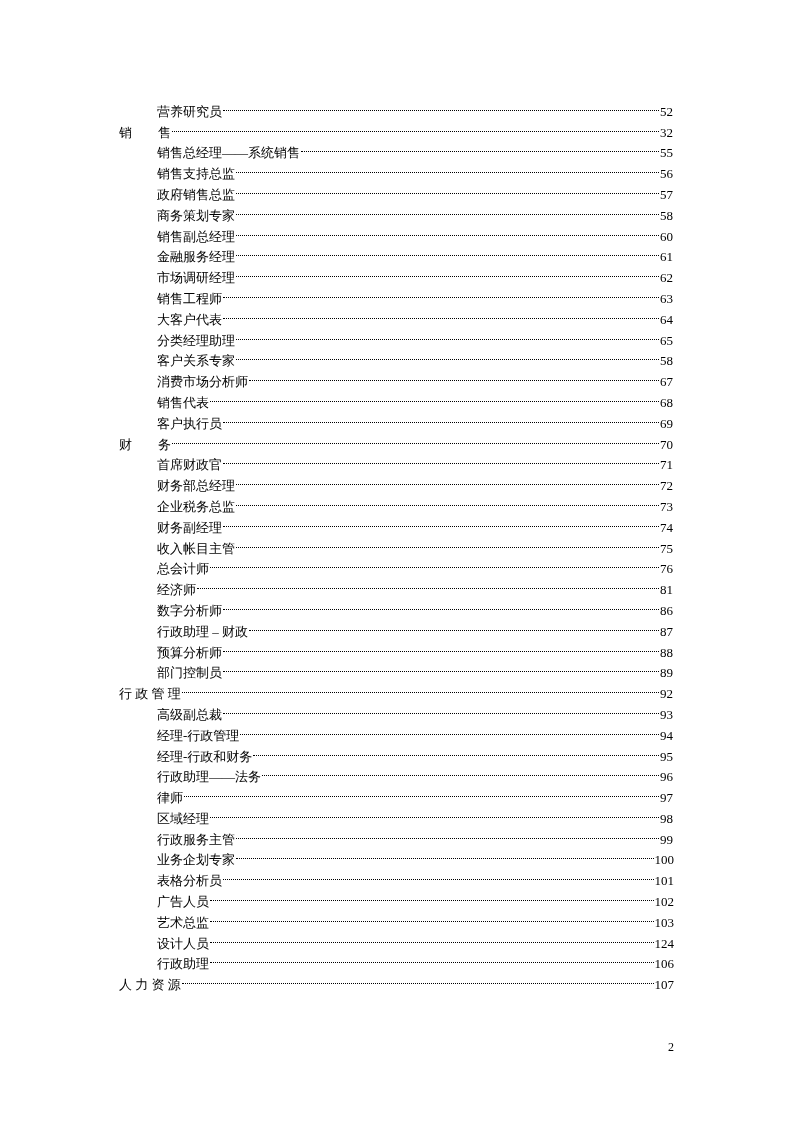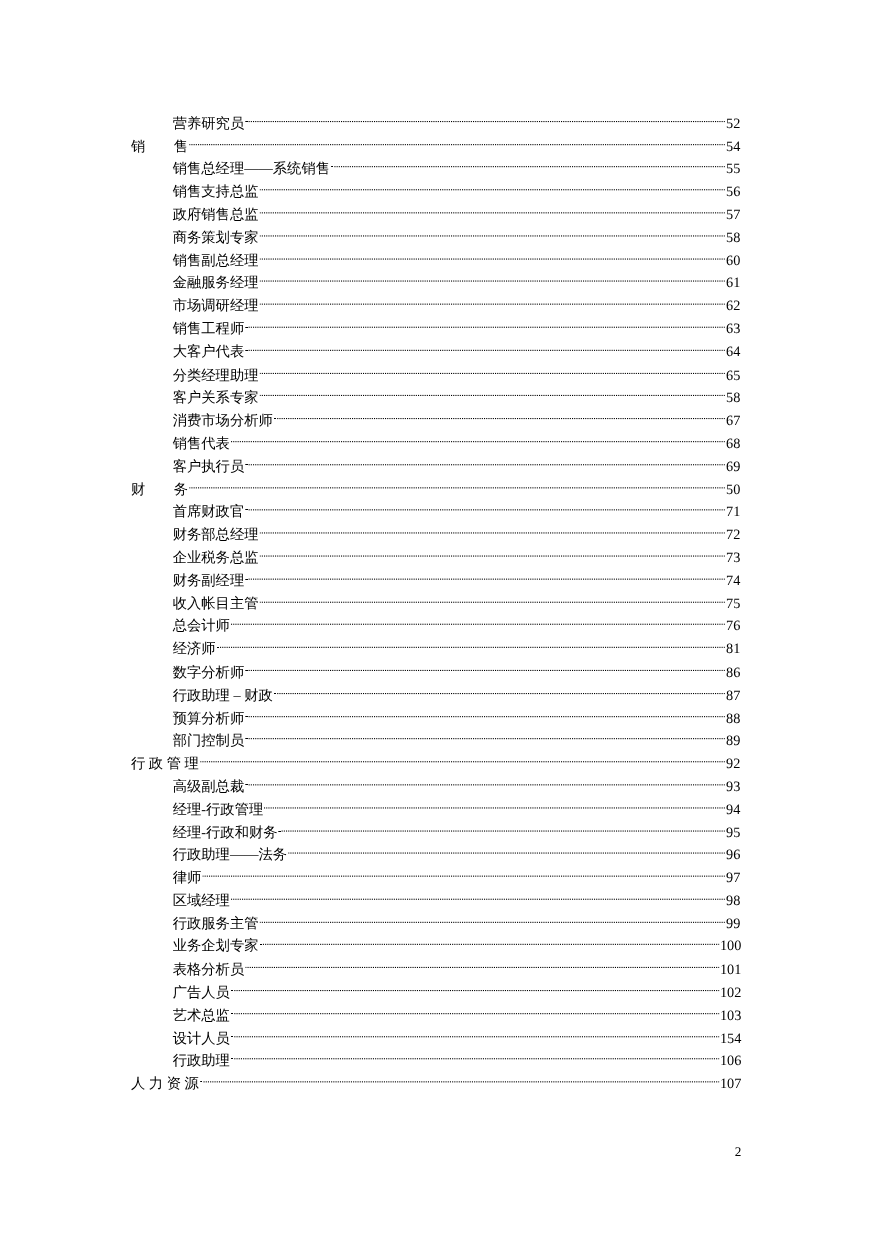--- a/index.html
+++ b/index.html
@@ -75,21 +75,21 @@
 <div class="page">
   <div class="toc" id="toc">
       <div class="toc-row level-2">
         <span class="toc-label">营养研究员</span>
         <span class="toc-dots"></span>
         <span class="toc-page">52</span>
       </div>
       <div class="toc-row level-1">
         <span class="toc-label">销　　售</span>
         <span class="toc-dots"></span>
-        <span class="toc-page">54</span>
+        <span class="toc-page">32</span>
       </div>
       <div class="toc-row level-2">
         <span class="toc-label">销售总经理——系统销售</span>
         <span class="toc-dots"></span>
         <span class="toc-page">55</span>
       </div>
       <div class="toc-row level-2">
         <span class="toc-label">销售支持总监</span>
         <span class="toc-dots"></span>
         <span class="toc-page">56</span>
@@ -150,21 +150,21 @@
         <span class="toc-page">68</span>
       </div>
       <div class="toc-row level-2">
         <span class="toc-label">客户执行员</span>
         <span class="toc-dots"></span>
         <span class="toc-page">69</span>
       </div>
       <div class="toc-row level-1">
         <span class="toc-label">财　　务</span>
         <span class="toc-dots"></span>
-        <span class="toc-page">50</span>
+        <span class="toc-page">70</span>
       </div>
       <div class="toc-row level-2">
         <span class="toc-label">首席财政官</span>
         <span class="toc-dots"></span>
         <span class="toc-page">71</span>
       </div>
       <div class="toc-row level-2">
         <span class="toc-label">财务部总经理</span>
         <span class="toc-dots"></span>
         <span class="toc-page">72</span>
@@ -270,21 +270,21 @@
         <span class="toc-page">102</span>
       </div>
       <div class="toc-row level-2">
         <span class="toc-label">艺术总监</span>
         <span class="toc-dots"></span>
         <span class="toc-page">103</span>
       </div>
       <div class="toc-row level-2">
         <span class="toc-label">设计人员</span>
         <span class="toc-dots"></span>
-        <span class="toc-page">154</span>
+        <span class="toc-page">124</span>
       </div>
       <div class="toc-row level-2">
         <span class="toc-label">行政助理</span>
         <span class="toc-dots"></span>
         <span class="toc-page">106</span>
       </div>
       <div class="toc-row level-1">
         <span class="toc-label">人 力 资 源</span>
         <span class="toc-dots"></span>
         <span class="toc-page">107</span>

